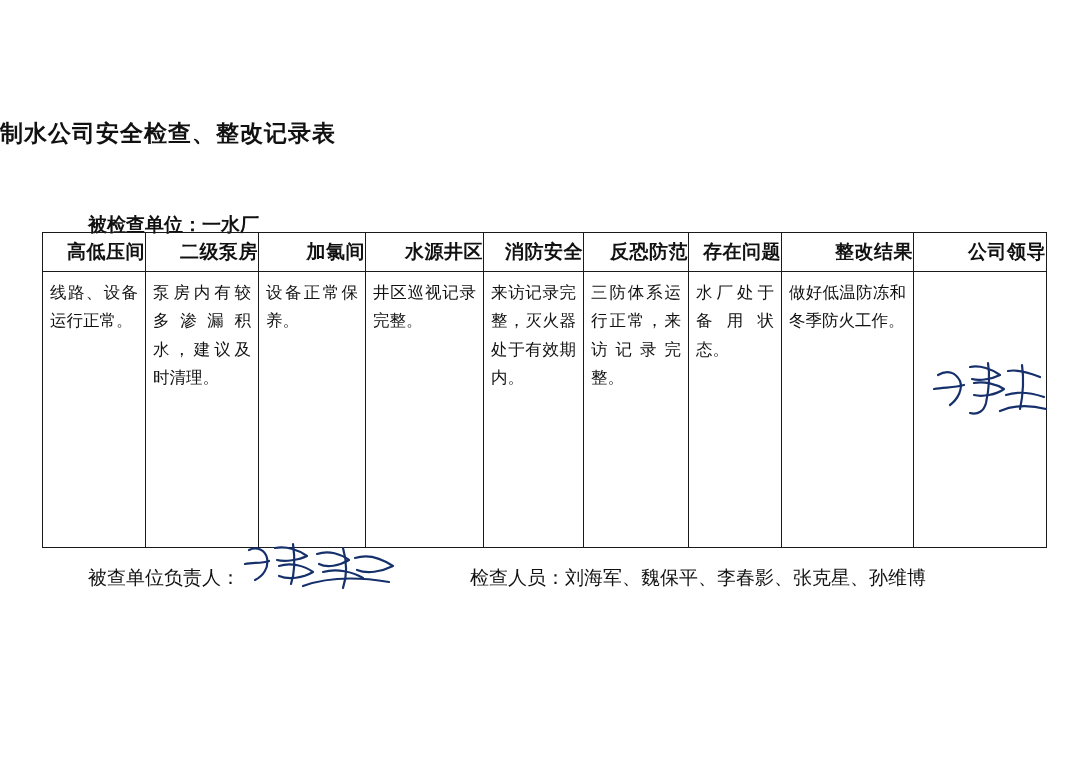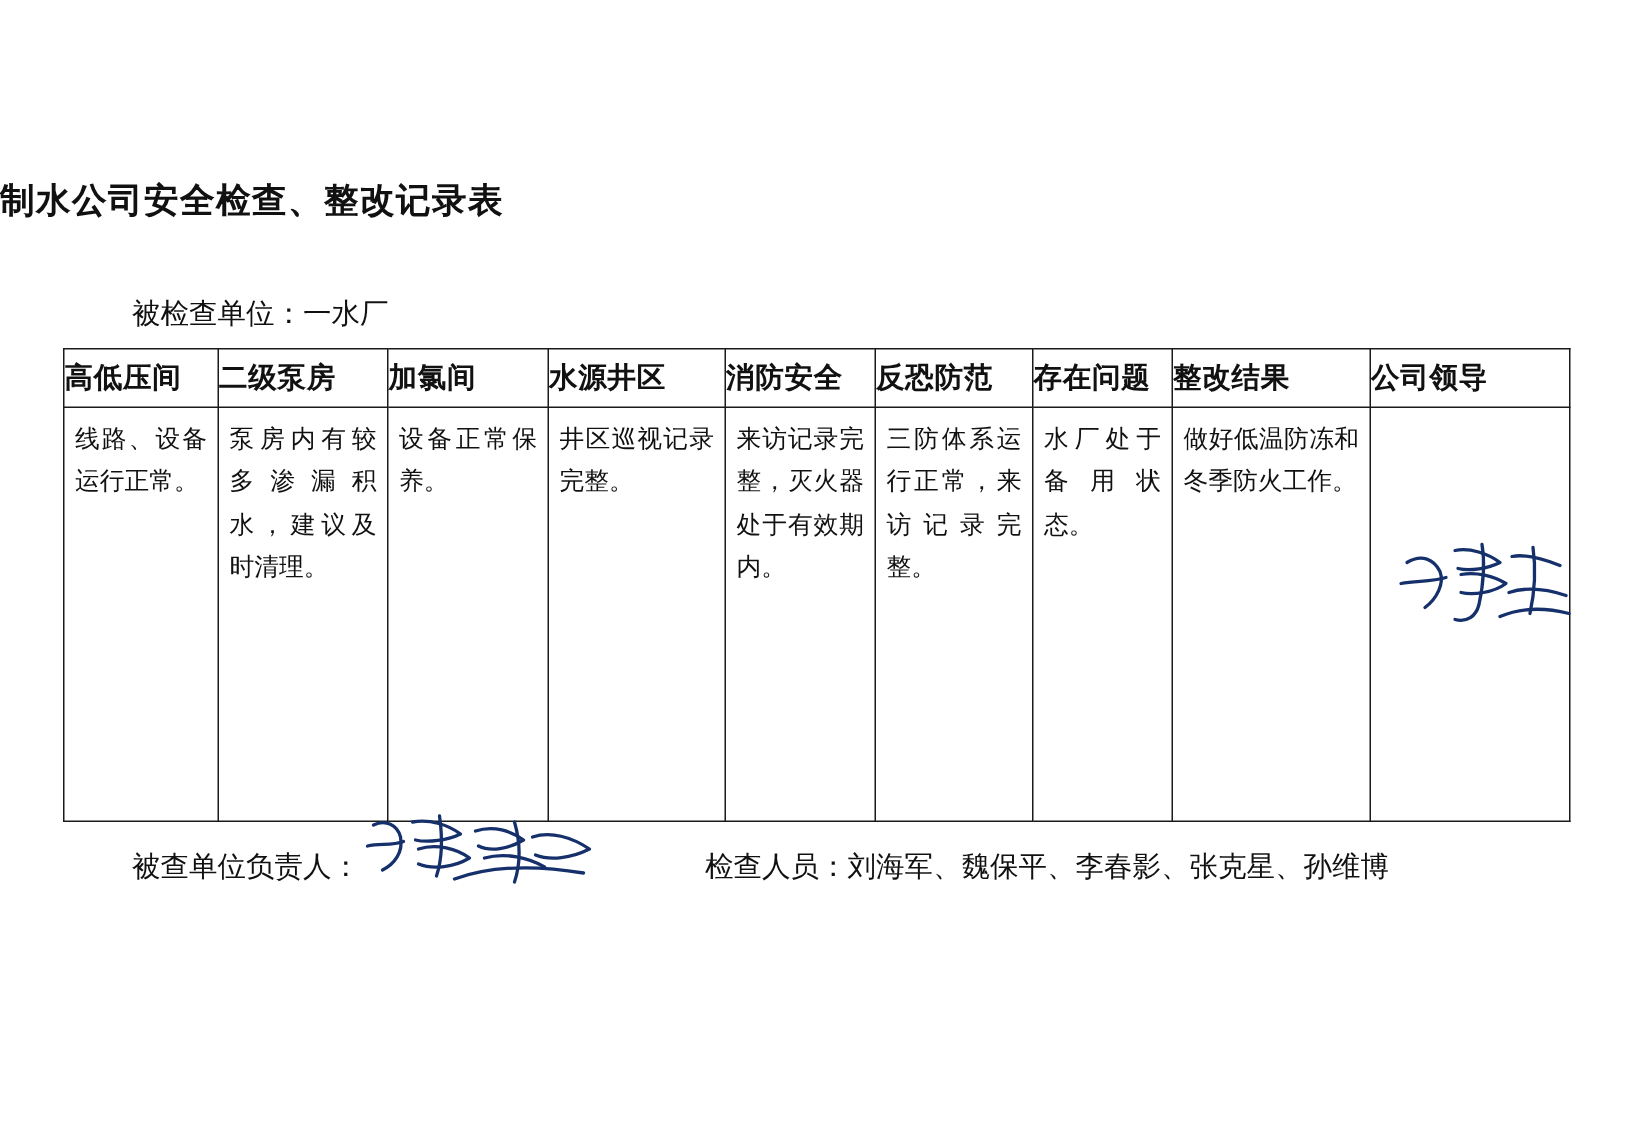--- a/index.html
+++ b/index.html
@@ -29,24 +29,25 @@
     left: 0;
     width: 1090px;
     font-size: 23px;
     font-weight: bold;
     letter-spacing: 1px;
     font-family: "DejaVu Serif", "Liberation Serif", serif;
   }
 
   .meta-row {
     position: absolute;
-    top: 196px;
+    top: 212px;
     left: 88px;
     width: 930px;
     height: 28px;
+    font-weight: bold;
   }
   .meta-unit {
     position: absolute;
     left: 0;
     top: 0;
     font-size: 19px;
     white-space: nowrap;
   }
   .meta-date {
     position: absolute;
@@ -67,21 +68,21 @@
   table.record th,
   table.record td {
     border: 1.5px solid #1a1a1a;
     vertical-align: top;
     padding: 0;
   }
   table.record th {
     height: 38px;
     font-size: 19px;
     font-weight: bold;
-    text-align: left;
+    text-align: right;
     vertical-align: middle;
     letter-spacing: 0.5px;
   }
   table.record td.body-cell {
     height: 268px;
     font-size: 16.5px;
     line-height: 1.72;
     text-align: justify;
     text-align-last: left;
     padding: 7px 7px 0 7px;

